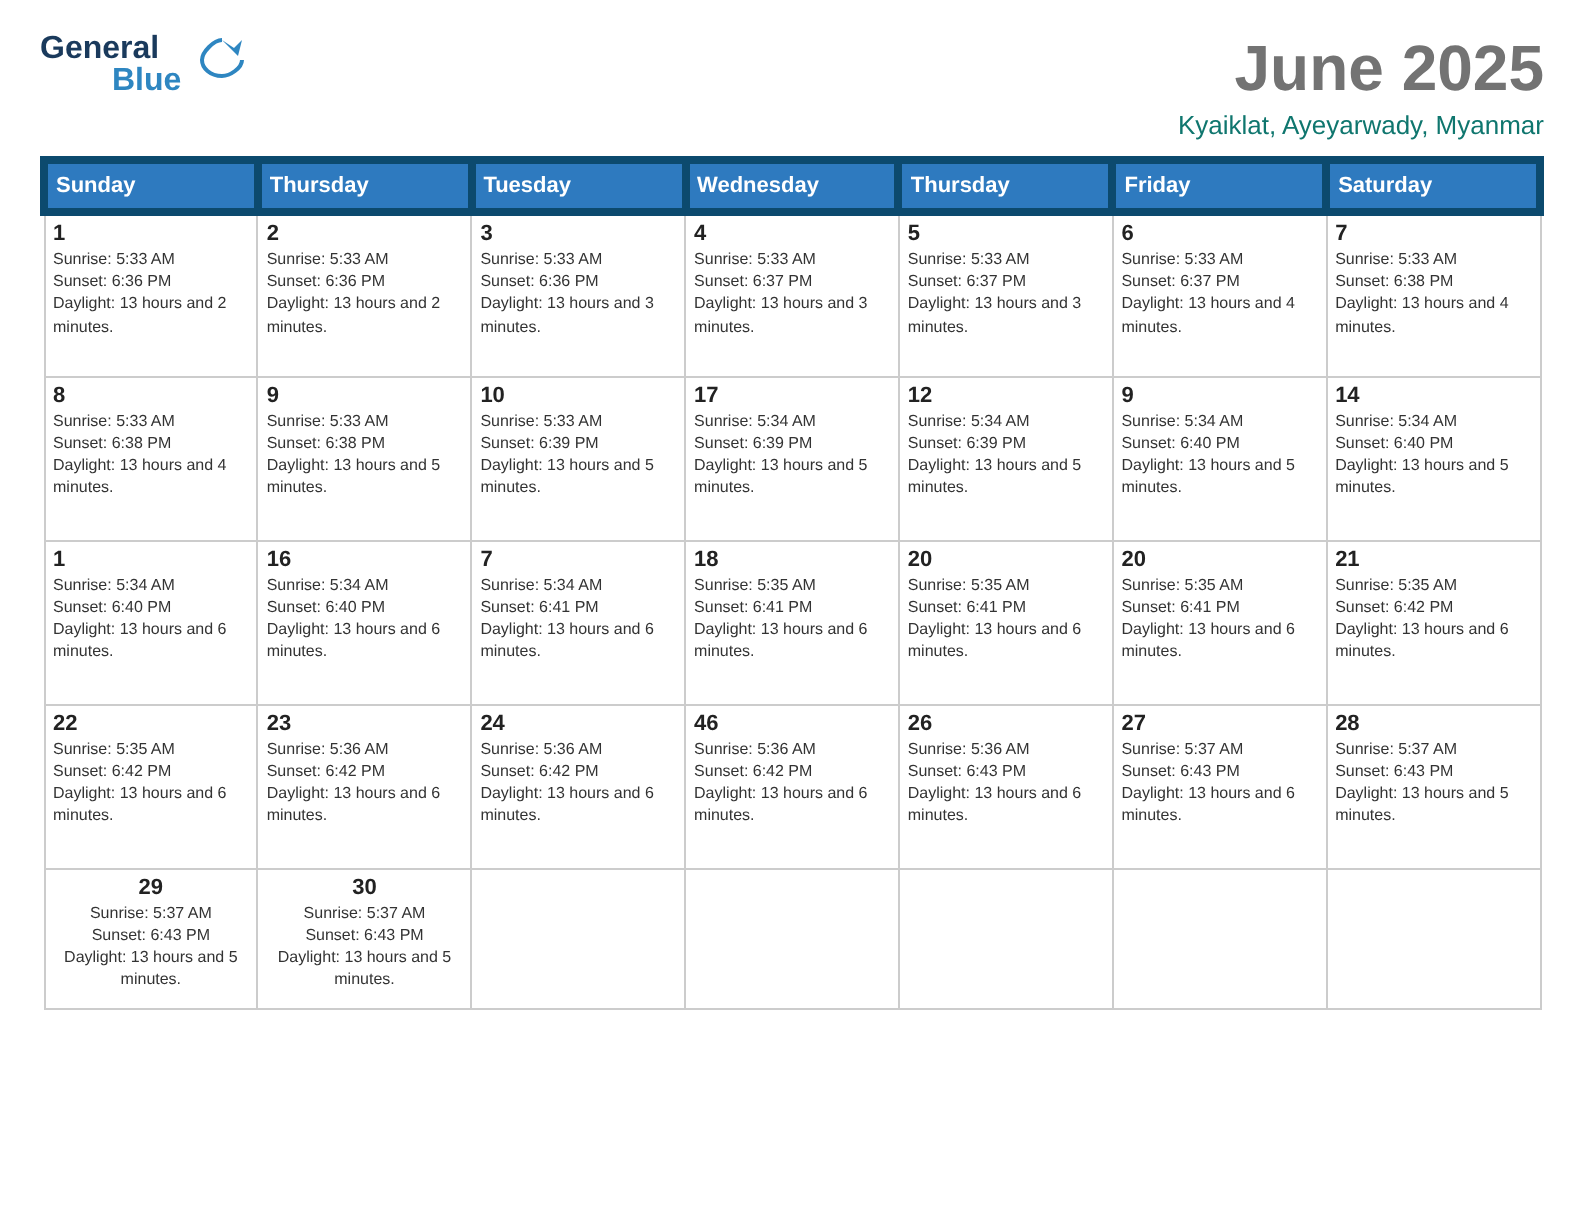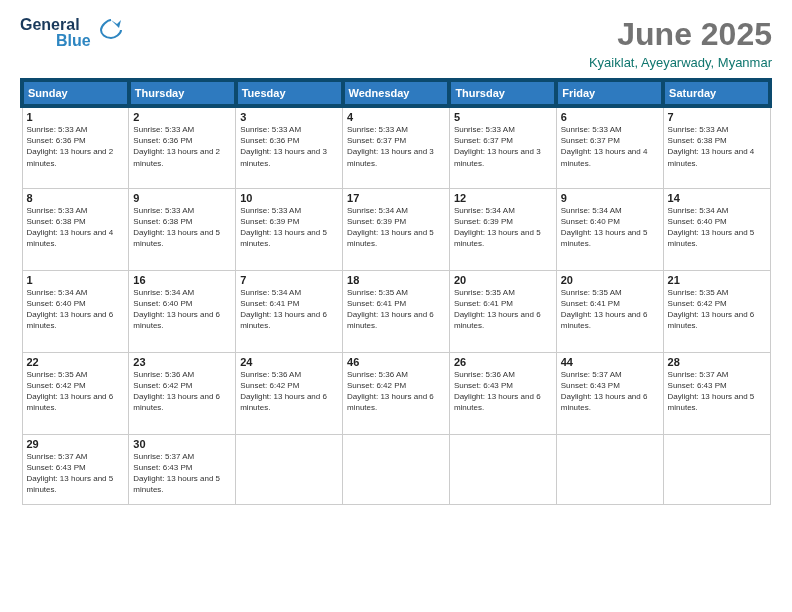--- a/index.html
+++ b/index.html
@@ -58,20 +58,21 @@
       vertical-align: top;
       border: 1px solid #ccc;
       padding: 3px 4px;
       font-size: 8.5px;
       color: #333;
       height: 82px;
       background: #fff;
     }
     .calendar tbody tr:last-child td {
       height: 70px;
+      text-align: center;
     }
     .day-num {
       font-size: 11px;
       font-weight: bold;
       color: #222;
       display: block;
       margin-bottom: 1px;
     }
     .day-info {
       font-size: 8px;
@@ -329,21 +330,21 @@
       </td>
           <td>
         <span class="day-num">26</span>
         <div class="day-info">
           Sunrise: 5:36 AM<br>
           Sunset: 6:43 PM<br>
           Daylight: 13 hours and 6 minutes.
         </div>
       </td>
           <td>
-        <span class="day-num">44</span>
+        <span class="day-num">27</span>
         <div class="day-info">
           Sunrise: 5:37 AM<br>
           Sunset: 6:43 PM<br>
           Daylight: 13 hours and 6 minutes.
         </div>
       </td>
           <td>
         <span class="day-num">28</span>
         <div class="day-info">
           Sunrise: 5:37 AM<br>

